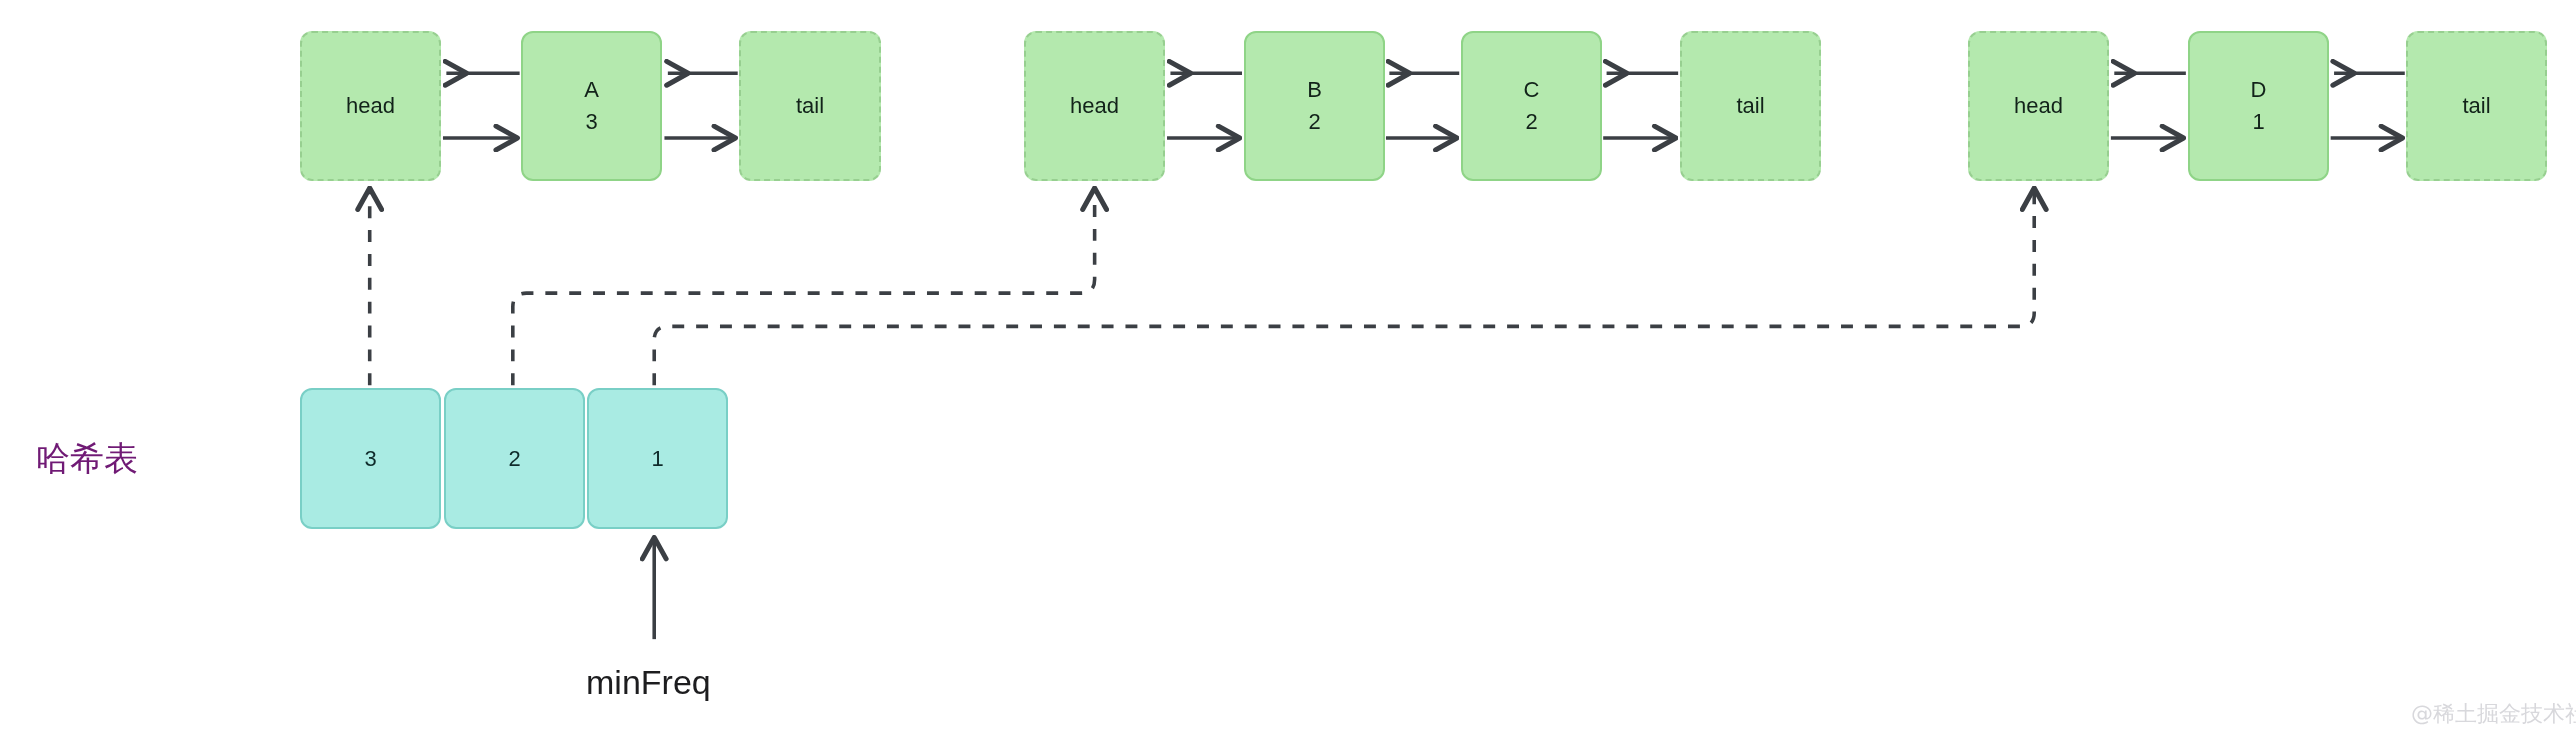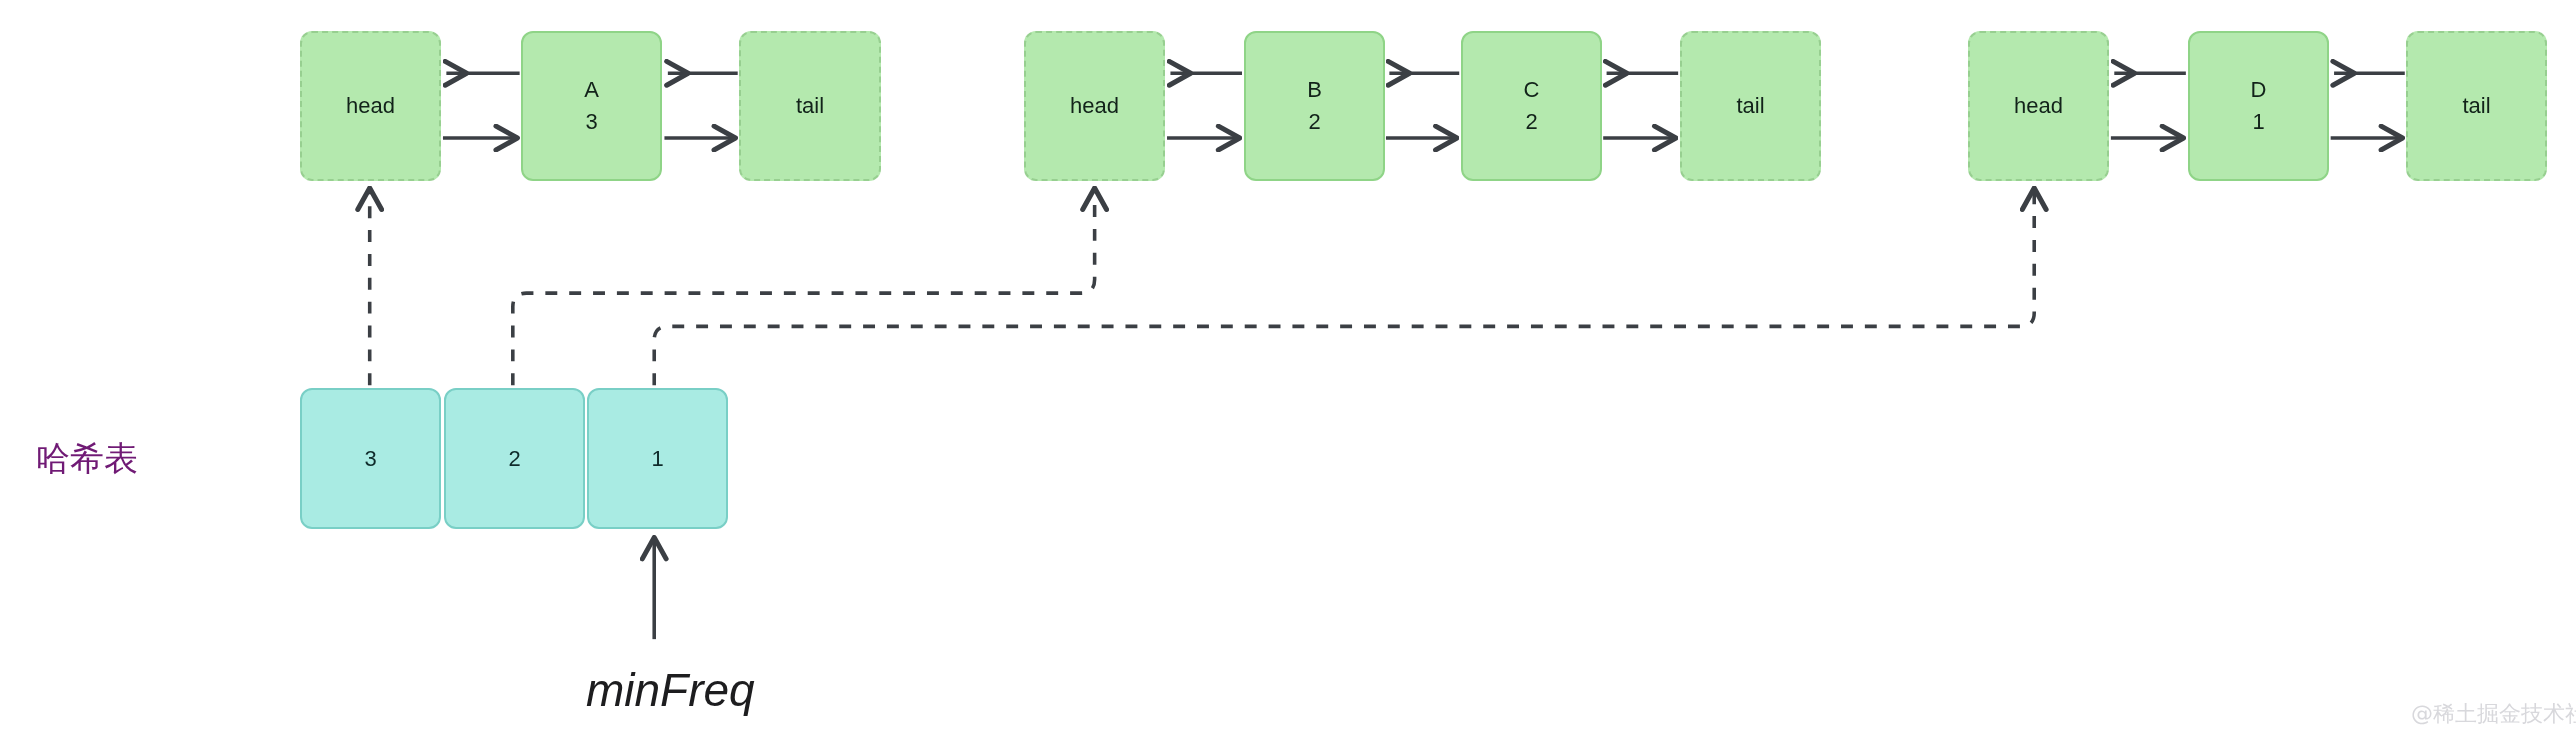--- a/index.html
+++ b/index.html
@@ -19,21 +19,21 @@
     position:absolute;box-sizing:border-box;border-radius:12px;
     display:flex;align-items:center;justify-content:center;
     background:#a9ebe3;border:2.6px solid #79cfc6;color:#0f2b2b;
     font-size:22px;text-align:center;
   }
   .caption{
     position:absolute;color:#701a75;font-size:34px;white-space:nowrap;
     font-family:"DejaVu Sans","Liberation Sans",sans-serif;
   }
   .minfreq-label{
-    position:absolute;color:#1d1d1f;font-size:46px;white-space:nowrap;font-style:italic;
+    position:absolute;color:#1d1d1f;font-size:34px;white-space:nowrap;
   }
   .watermark{
     position:absolute;color:#d8d8dc;font-size:22px;white-space:nowrap;
     font-family:"DejaVu Sans","Liberation Sans",sans-serif;
   }
 </style>
 </head>
 <body>
 
 <div id="stage">

